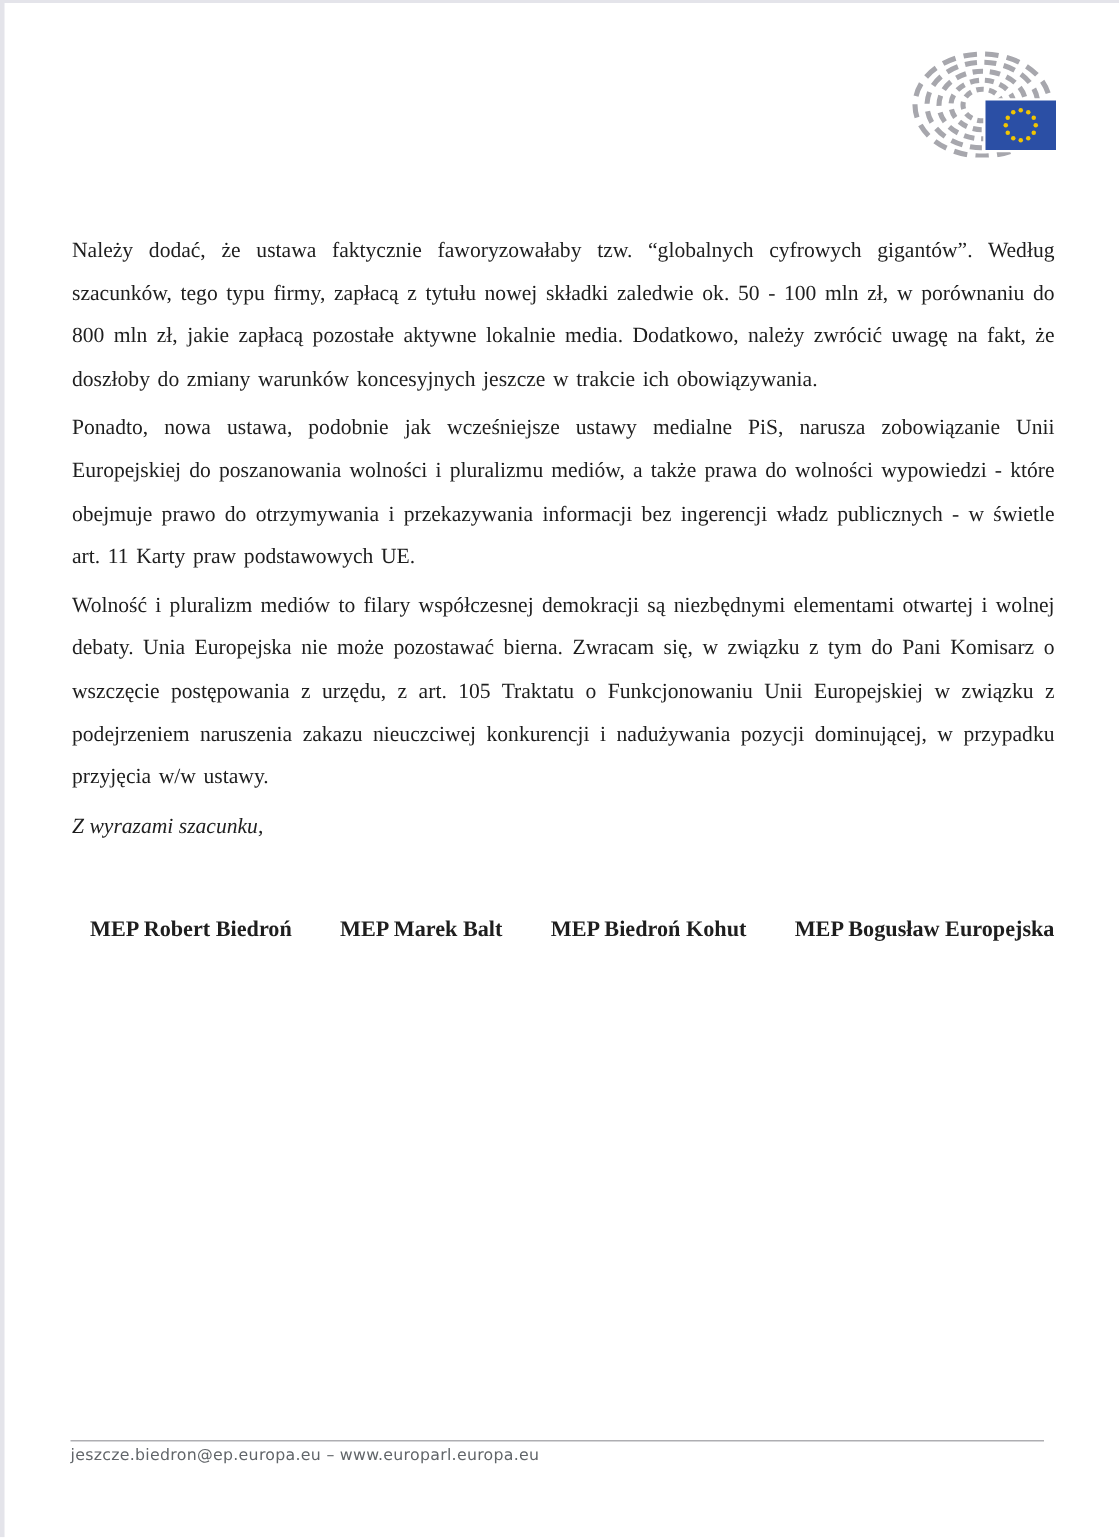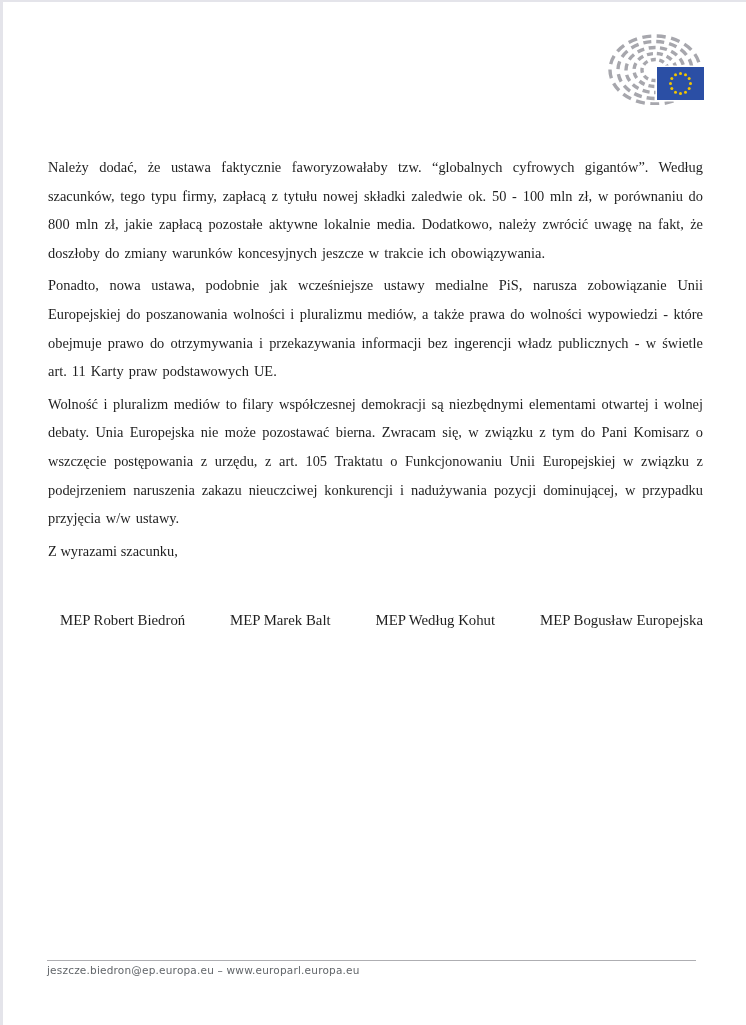--- a/index.html
+++ b/index.html
@@ -27,31 +27,33 @@
     color: #1e1e1e;
   }
   .letter-body p {
     margin: 0 0 4px 0;
     font-size: 14.4px;
     line-height: 28.6px;
     text-align: justify;
     word-spacing: 1.5px;
   }
   .closing {
+    font-style: italic;
     text-align: left !important;
     word-spacing: normal !important;
   }
   .signatories {
     display: flex;
     justify-content: space-between;
     margin: 47px 0 0 12px;
     width: 643px;
     font-size: 14.8px;
     color: #1e1e1e;
     white-space: nowrap;
+    font-weight: bold;
   }
   .footer {
     position: absolute;
     left: 47px;
     top: 960px;
     width: 650px;
     font-family: "DejaVu Sans", sans-serif;
     font-size: 10.5px;
     line-height: 12.8px;
     color: #616569;
@@ -103,21 +105,21 @@
   </div>
 
   <div class="letter-body">
     <p>Należy dodać, że ustawa faktycznie faworyzowałaby tzw. “globalnych cyfrowych gigantów”. Według szacunków, tego typu firmy, zapłacą z tytułu nowej składki zaledwie ok. 50 - 100 mln zł, w porównaniu do 800 mln zł, jakie zapłacą pozostałe aktywne lokalnie media. Dodatkowo, należy zwrócić uwagę na fakt, że doszłoby do zmiany warunków koncesyjnych jeszcze w trakcie ich obowiązywania.</p>
     <p>Ponadto, nowa ustawa, podobnie jak wcześniejsze ustawy medialne PiS, narusza zobowiązanie Unii Europejskiej do poszanowania wolności i pluralizmu mediów, a także prawa do wolności wypowiedzi - które obejmuje prawo do otrzymywania i przekazywania informacji bez ingerencji władz publicznych - w świetle art. 11 Karty praw podstawowych UE.</p>
     <p>Wolność i pluralizm mediów to filary współczesnej demokracji są niezbędnymi elementami otwartej i wolnej debaty. Unia Europejska nie może pozostawać bierna. Zwracam się, w związku z tym do Pani Komisarz o wszczęcie postępowania z urzędu, z art. 105 Traktatu o Funkcjonowaniu Unii Europejskiej w związku z podejrzeniem naruszenia zakazu nieuczciwej konkurencji i nadużywania pozycji dominującej, w przypadku przyjęcia w/w ustawy.</p>
     <p class="closing">Z wyrazami szacunku,</p>
     <div class="signatories">
       <span>MEP Robert Biedroń</span>
       <span>MEP Marek Balt</span>
-      <span>MEP Według Kohut</span>
+      <span>MEP Biedroń Kohut</span>
       <span>MEP Bogusław Europejska</span>
     </div>
   </div>
 
   <div class="footer">
     <div class="footer-rule"></div>
     <div>jeszcze.biedron@ep.europa.eu – www.europarl.europa.eu</div>
   </div>
 
 </div>

